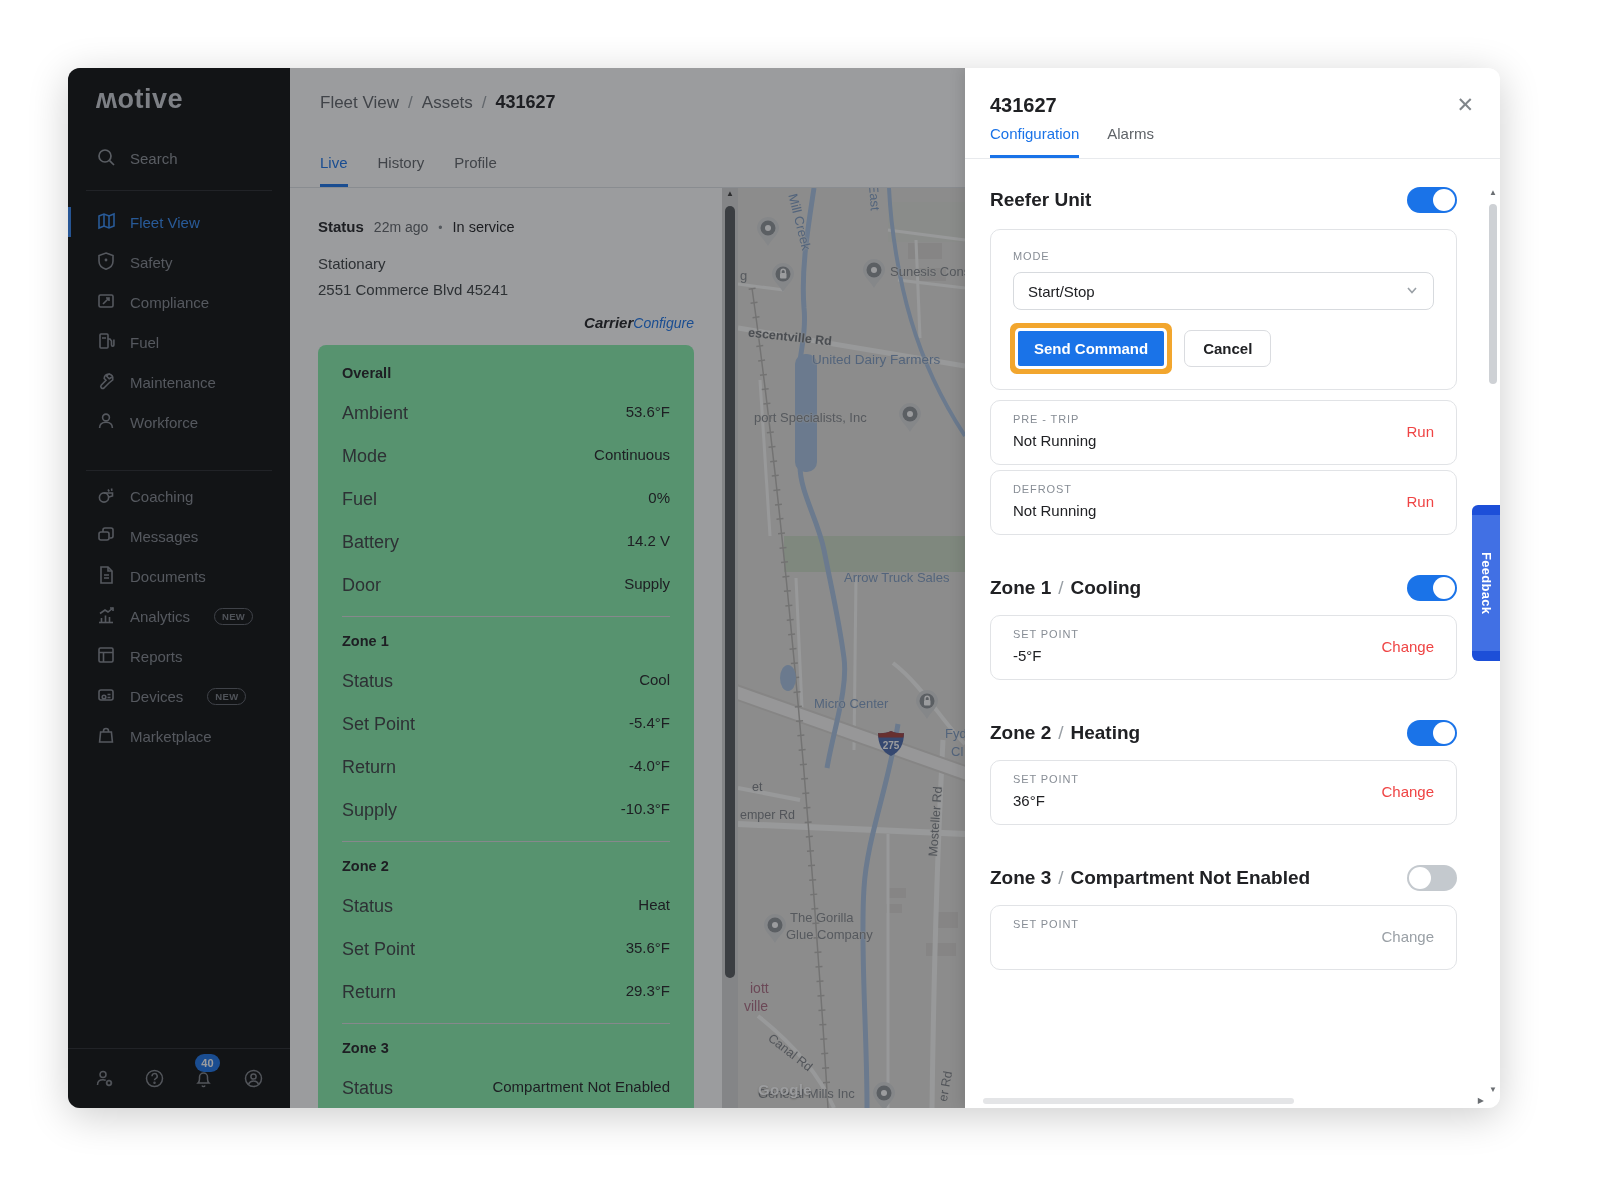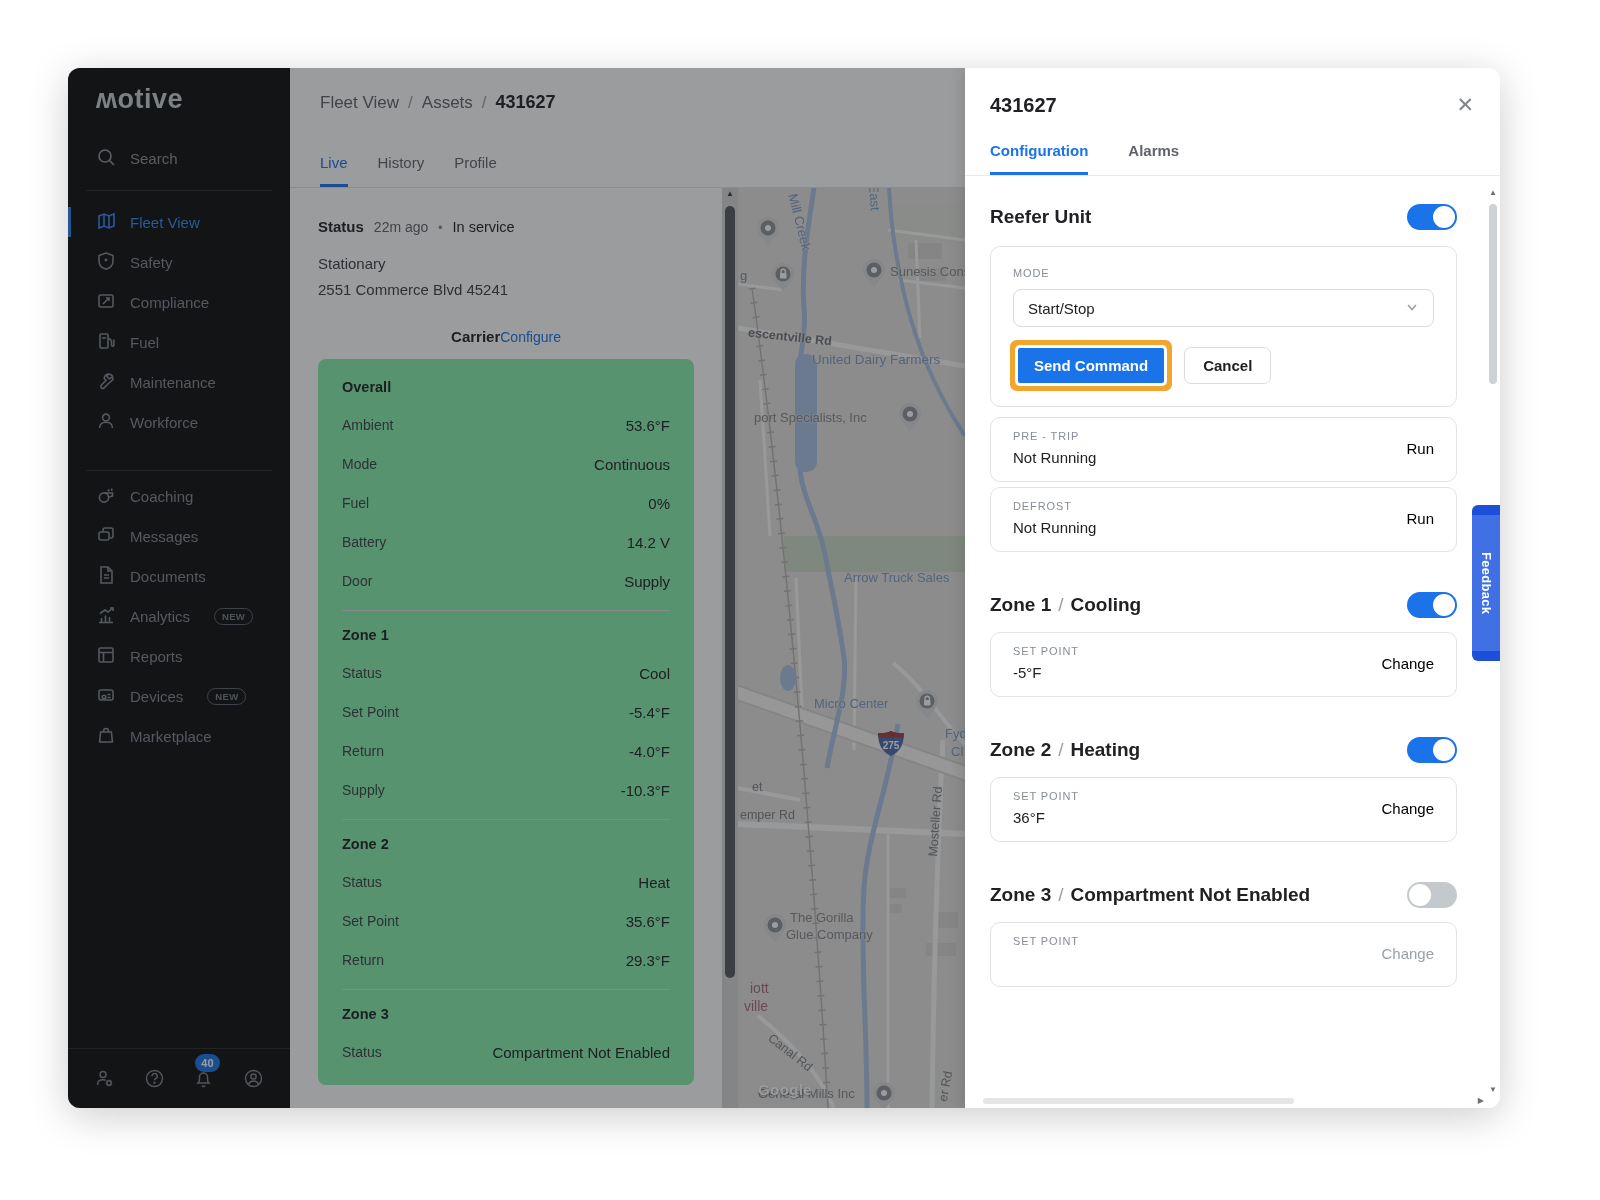--- a/index.html
+++ b/index.html
@@ -39,30 +39,30 @@
   .mtab.active{color:#1a73e8;border-bottom-color:#1a73e8;}
 
   .details{position:absolute;left:0;top:120px;width:432px;height:920px;background:#fff;padding:30px 28px;overflow:hidden;}
   .status-line{display:flex;align-items:baseline;gap:10px;}
   .status-line .t1{font-size:15px;font-weight:700;color:#202124;}
   .status-line .t2{font-size:14px;color:#5f6368;}
   .status-line .dot{font-size:12px;color:#80868b;}
   .status-line .t3{font-size:14.5px;color:#202124;}
   .motion{margin-top:20px;font-size:15px;color:#3c4043;}
   .address{margin-top:9px;font-size:15px;color:#3c4043;}
-  .carrier-row{margin-top:30px;display:flex;justify-content:center;align-items:center;}
+  .carrier-row{margin-top:16px;display:flex;justify-content:flex-end;align-items:center;font-style:italic;}
   .carrier-row .cl{font-size:15px;font-weight:700;color:#202124;}
   .link{font-size:14px;color:#1a73e8;cursor:pointer;}
   .sp-card{margin-top:14px;background:#86efac;border-radius:8px;padding:20px 24px 4px;}
   .sp-section{padding:16px 0 20px;border-bottom:1px solid #d9dcdf;}
   .sp-section:first-child{padding-top:0;}
   .sp-section:last-child{border-bottom:none;}
   .sp-title{font-size:14.5px;font-weight:700;color:#202124;}
   .sp-row{display:flex;justify-content:space-between;margin-top:22px;}
-  .sp-row .lab{font-size:14px;color:#3c4043;}
+  .sp-row .lab{font-size:18px;color:#3c4043;}
   .sp-row .val{font-size:15px;color:#202124;}
 
   .lp-scroll{position:absolute;left:432px;top:120px;width:16px;height:920px;background:#d7d7d7;}
   .lp-scroll .arr{position:absolute;top:1px;left:0;width:16px;text-align:center;font-size:8px;color:#3c3c3c;}
   .lp-thumb{position:absolute;left:3px;top:18px;width:10px;height:772px;background:#55585c;border-radius:5px;cursor:pointer;}
 
   
   .map{position:absolute;left:448px;top:120px;width:227px;height:920px;background:#e5e3df;overflow:hidden;cursor:grab;}
   .map-svg{position:absolute;left:0;top:0;}
   .mlbl{position:absolute;font-size:13px;color:#84888d;white-space:nowrap;
@@ -76,21 +76,21 @@
 
   
   .scrim{position:absolute;left:0;top:0;width:897px;height:100%;background:rgba(28,30,34,0.44);z-index:40;}
 
   
   .panel{position:absolute;left:897px;top:0;width:535px;height:100%;background:#fff;z-index:60;
     box-shadow:-4px 0 12px rgba(0,0,0,.10);}
   .panel-header{display:flex;justify-content:space-between;align-items:flex-start;padding:26px 26px 0 25px;}
   .panel-title{font-size:20px;font-weight:700;color:#202124;}
   .close-x{font-size:21px;color:#80868b;cursor:pointer;line-height:1;}
-  .panel-tabs{display:flex;gap:40px;padding:0 25px;margin-top:25px;border-bottom:1px solid #e8eaed;font-weight:bold;}
+  .panel-tabs{display:flex;gap:28px;padding:0 25px;margin-top:8px;border-bottom:1px solid #e8eaed;}
   .ptab{font-size:15px;color:#5f6368;padding-bottom:13px;border-bottom:3px solid transparent;cursor:pointer;}
   .ptab.active{color:#1a73e8;border-bottom-color:#1a73e8;}
   .panel-body{padding:28px 43px 0 25px;}
   .sec-head{display:flex;justify-content:space-between;align-items:center;}
   .sec-title{font-size:19px;font-weight:700;color:#202124;}
   .sec-title .zsep{color:#9aa0a6;font-weight:400;margin:0 7px;}
   .toggle{width:50px;height:26px;border-radius:13px;background:#1a73e8;position:relative;cursor:pointer;flex:0 0 auto;}
   .toggle .knob{position:absolute;top:2px;right:2px;width:22px;height:22px;border-radius:50%;background:#fff;}
   .toggle.off{background:#c4c9ce;}
   .toggle.off .knob{right:auto;left:2px;}
@@ -99,21 +99,21 @@
   .field-label{font-size:11px;letter-spacing:.9px;color:#878d95;}
   .select{margin-top:10px;height:38px;border:1px solid #d7dade;border-radius:8px;display:flex;align-items:center;
     justify-content:space-between;padding:0 14px;font-size:15px;color:#202124;cursor:pointer;background:#fff;}
   .btn-row{display:flex;align-items:center;gap:20px;margin-top:20px;padding-left:5px;}
   .send-btn{background:#1a73e8;color:#fff;border:none;font-family:inherit;font-size:15px;font-weight:700;
     padding:9px 16px;border-radius:2px;cursor:pointer;box-shadow:0 0 0 3px #ffffff,0 0 0 8px #f2a62e;}
   .cancel-btn{background:#fff;border:1px solid #dadce0;font-family:inherit;font-size:15px;font-weight:700;
     color:#202124;padding:9px 18px;border-radius:7px;cursor:pointer;}
   .action-card{display:flex;justify-content:space-between;align-items:center;padding:12px 22px 14px;}
   .action-card .stack .val{font-size:15px;color:#202124;margin-top:7px;min-height:18px;}
-  .alink{font-size:15px;color:#000000;cursor:pointer;}
+  .alink{font-size:15px;color:#ef4444;cursor:pointer;}
   .alink.disabled{color:#9aa0a6;}
   .mt10{margin-top:10px;} .mt5{margin-top:5px;} .mt14{margin-top:14px;}
   .zone-gap{margin-top:40px;}
 
   .feedback-tab{position:absolute;right:0;top:437px;width:28px;height:156px;z-index:70;cursor:pointer;
     border-radius:6px 0 0 6px;
     background:linear-gradient(#1d4fd8 0 10px,#4170e4 10px calc(100% - 10px),#1d4fd8 calc(100% - 10px) 100%);
     display:flex;align-items:center;justify-content:center;}
   .feedback-tab span{writing-mode:vertical-rl;color:#fff;font-size:13px;font-weight:700;letter-spacing:.3px;}
 

